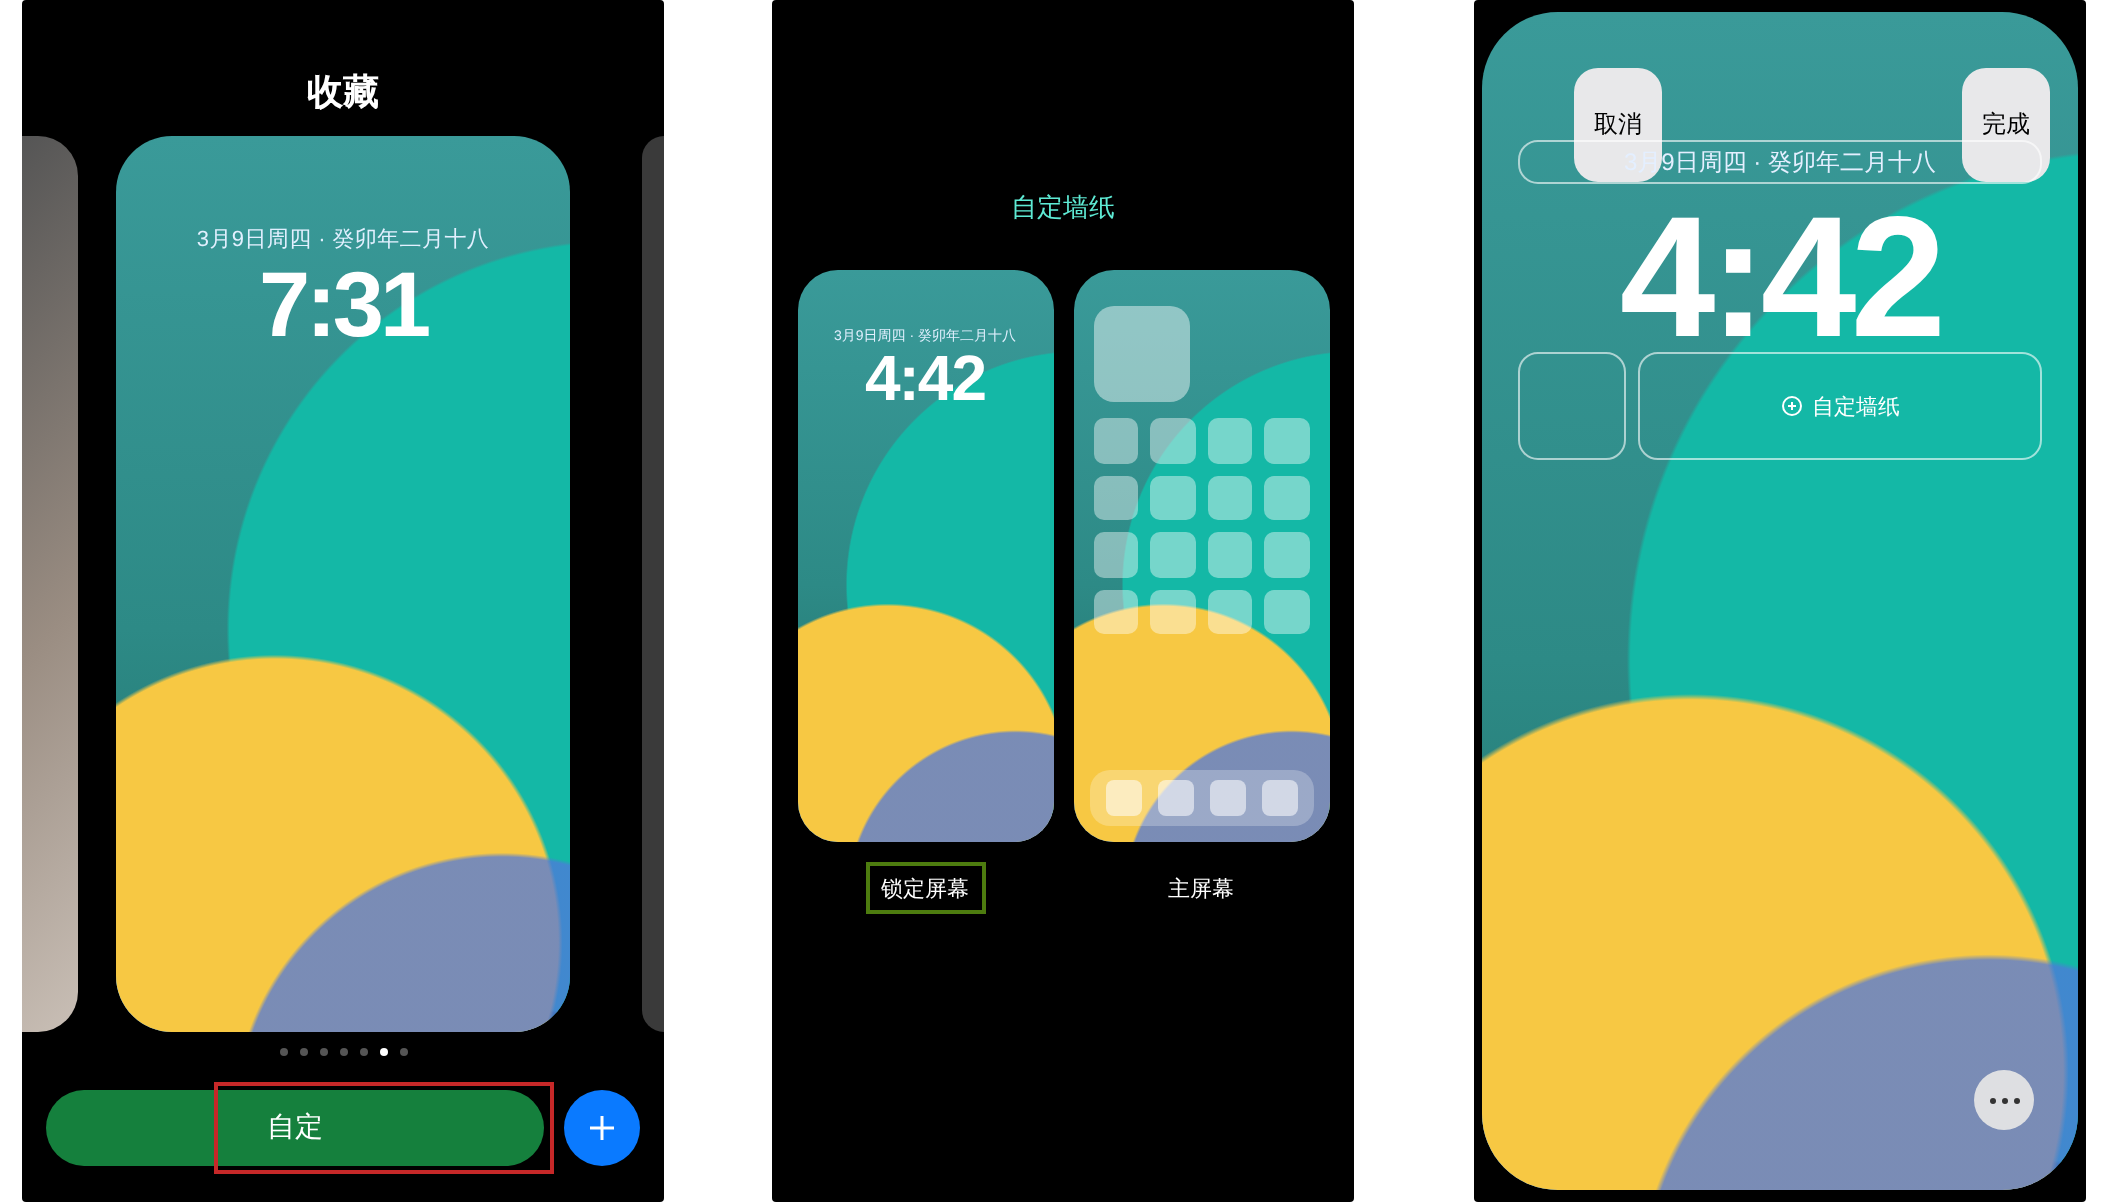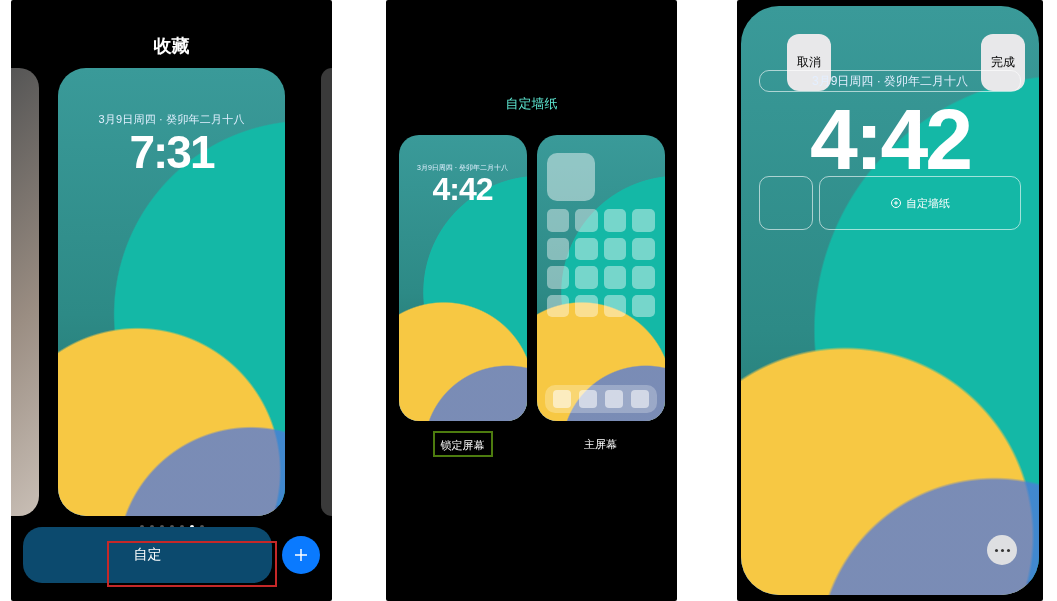--- a/index.html
+++ b/index.html
@@ -33,21 +33,21 @@
     .next-sliver { position:absolute; right:0; top:68px; width:11px; height:448px; border-radius:20px 0 0 20px; background:#3a3a3a; }
     .p1-card { position:absolute; left:47px; top:68px; width:227px; height:448px; border-radius:28px; overflow:hidden; }
     .p1-date { color:#e2f0ff; font-size:11px; text-align:center; margin-top:44px; font-weight:500; letter-spacing:.2px; }
     .p1-time { color:#fff; font-size:46px; font-weight:700; text-align:center; line-height:1; margin-top:2px; letter-spacing:-2px; }
 
     .pager { position:absolute; left:0; right:0; bottom:68px; text-align:center; }
     .pager span { display:inline-block; width:4px; height:4px; border-radius:50%; background:#555; margin:0 3px; }
     .pager span.on { background:#fff; }
 
     .p1-footer { position:absolute; left:12px; right:12px; bottom:18px; display:flex; gap:10px; align-items:center; }
-    .custom-btn { flex:1; height:56px; background:#0c4a6e; border-radius:19px; color:#fff; font-size:14px; display:flex; align-items:center; justify-content:center; font-weight:500; }
+    .custom-btn { flex:1; height:38px; background:#15803d; border-radius:19px; color:#fff; font-size:14px; display:flex; align-items:center; justify-content:center; font-weight:500; }
     .add-btn { width:38px; height:38px; border-radius:50%; background:#0a7aff; display:flex; align-items:center; justify-content:center; }
     .add-btn svg { width:18px; height:18px; }
     .hl-custom { position:absolute; left:96px; bottom:14px; width:170px; height:46px; border:2px solid #c62828; pointer-events:none; }
 
     
     .p2-title { position:absolute; top:95px; left:0; right:0; text-align:center; color:#5eead4; font-size:13px; }
     .p2-row { position:absolute; top:135px; left:0; right:0; display:flex; justify-content:center; gap:10px; }
     .mini { width:128px; }
     .mini-phone { width:128px; height:286px; border-radius:20px; overflow:hidden; position:relative; }
     .mini-date { color:#e2f0ff; font-size:7px; text-align:center; margin-top:28px; }

